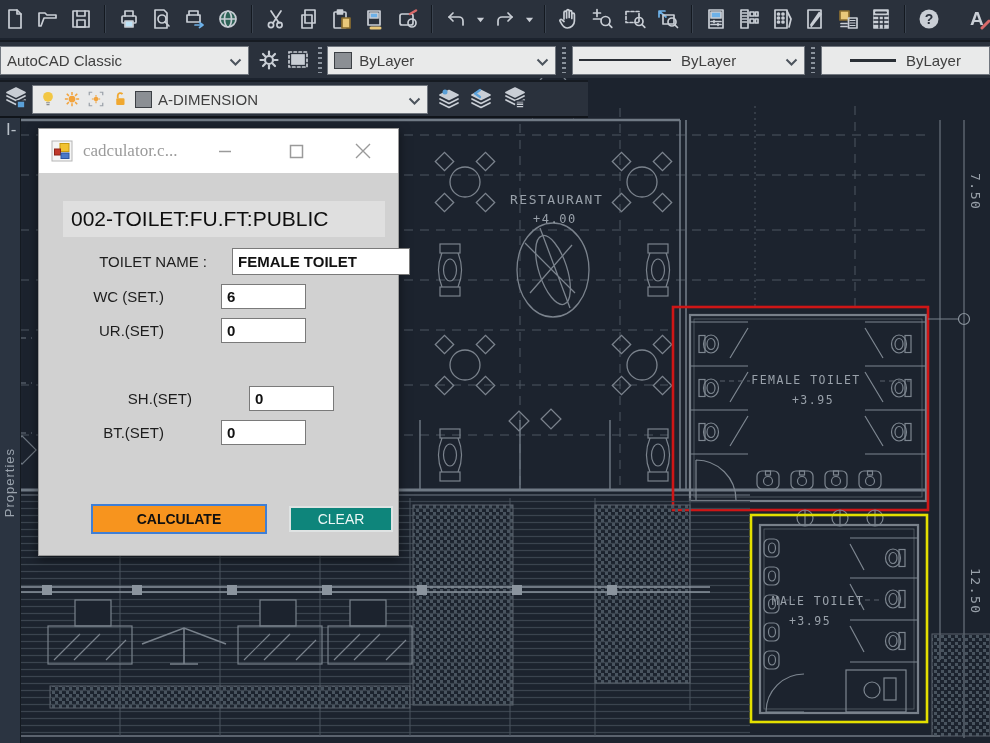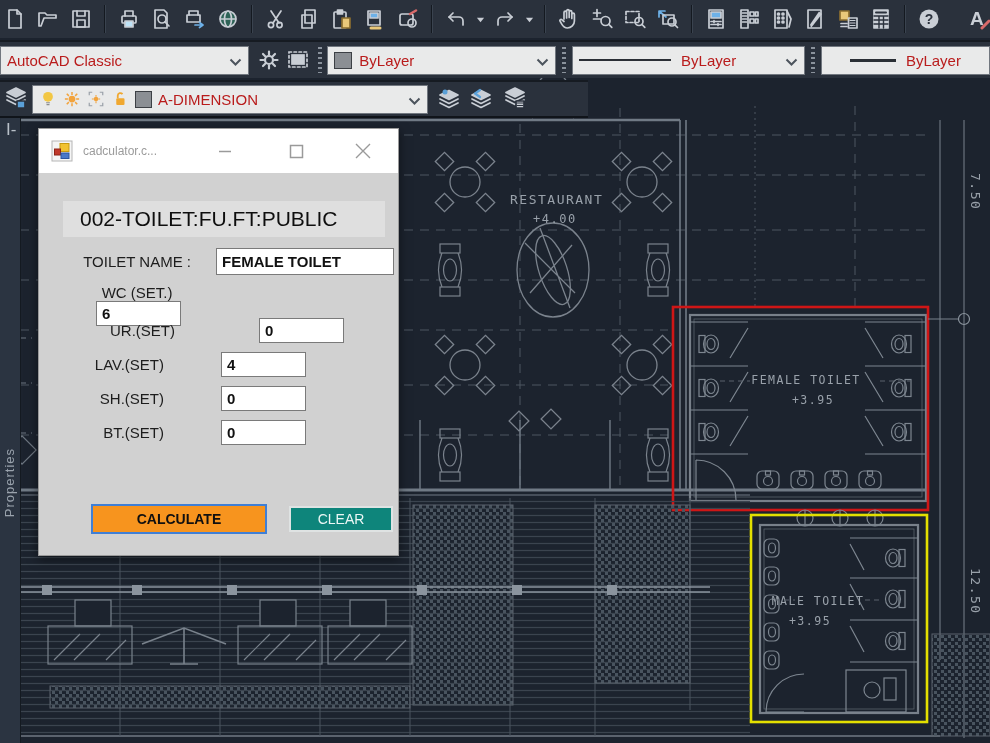--- a/index.html
+++ b/index.html
@@ -15,21 +15,21 @@
         display:flex;align-items:center;z-index:3;box-sizing:border-box;}
   .ticon{width:26px;height:26px;flex:0 0 auto;display:flex;align-items:center;justify-content:center;}
   .ticon svg{width:24px;height:24px;stroke:#c9ced5;fill:none;stroke-width:1.7;
              stroke-linecap:round;stroke-linejoin:round;}
   .caret{width:10px;height:26px;display:flex;align-items:center;}
   .caret svg{width:9px;height:9px;}
   .sep{width:0;height:28px;border-left:1px solid #141920;border-right:1px solid #3a434f;margin:0 3px;}
   .grip{width:4px;height:26px;margin:0 5px;
         background-image:repeating-linear-gradient(to bottom,#8a929c 0 2px,transparent 2px 5px);}
   .combo{height:29px;background:#e9eaea;border:1px solid #71777f;display:flex;align-items:center;
-         color:#b91c1c;font-size:15px;box-sizing:border-box;padding:0 6px;gap:7px;}
+         color:#404040;font-size:15px;box-sizing:border-box;padding:0 6px;gap:7px;}
   .combo .chev{margin-left:auto;}
   .chev svg{width:13px;height:8px;stroke:#4c545d;fill:none;stroke-width:2;}
   .swatch{width:16px;height:15px;background:#8b8f94;border:1px solid #3c4045;flex:0 0 auto;}
   .ltline{height:0;border-top:2px solid #2a2f35;}
   .toolbtn{width:30px;height:30px;display:flex;align-items:center;justify-content:center;}
   .toolbtn svg{width:24px;height:24px;stroke:#c9ced5;fill:none;stroke-width:1.7;stroke-linecap:round;}
   
   .canvas{position:absolute;left:0;top:78px;width:990px;height:665px;background:#1c232e;z-index:1;}
   .cad{position:absolute;left:20px;top:0;}
   .props-strip{position:absolute;left:0;top:40px;width:20px;height:625px;background:#2b3441;
@@ -37,25 +37,25 @@
   .props-strip span{position:absolute;top:330px;left:2px;color:#9aa3ad;font-size:13px;
                     writing-mode:vertical-rl;transform:rotate(180deg);letter-spacing:1px;}
   .vplabel{position:absolute;left:6px;top:42px;color:#b9c0c8;font-size:17px;}
   .cadtxt{font-family:"DejaVu Sans Mono",monospace;fill:#99a1aa;letter-spacing:1.5px;}
   
   .dialog{position:absolute;left:38px;top:128px;width:361px;height:428px;z-index:5;
           background:#d1d1d1;border:1px solid #9a9a9a;box-shadow:0 3px 10px rgba(0,0,0,.5);
           box-sizing:border-box;}
   .dlg-title{position:absolute;left:0;top:0;width:100%;height:44px;background:#ffffff;
              display:flex;align-items:center;box-sizing:border-box;padding-left:12px;}
-  .dlg-title .ttl{color:#9b9b9b;font-size:12px;margin-left:10px;}
+  .dlg-title .ttl{color:#9b9b9b;font-size:17px;margin-left:10px;font-family:Liberation Serif, serif;}
   .winbtn{position:absolute;top:0;height:44px;display:flex;align-items:center;justify-content:center;
           color:#8f8f8f;}
   .dlg-header{position:absolute;left:24px;top:72px;width:322px;height:36px;background:#dfdfdf;
-              font-size:21px;color:#0e0e0e;line-height:36px;padding-left:17px;box-sizing:border-box;
+              font-size:21px;color:#0e0e0e;line-height:36px;padding-left:8px;box-sizing:border-box;
               white-space:nowrap;overflow:hidden;}
   .frow{position:absolute;display:flex;align-items:center;}
   .flabel{width:125px;text-align:right;font-size:15px;color:#1d1d1d;}
   .fin{border:1px solid #7a7a7a;background:#fff;font-family:"Liberation Sans",sans-serif;
        font-size:15px;font-weight:700;color:#111;padding:0 0 0 5px;box-sizing:border-box;}
   .btn-calc{position:absolute;left:52px;top:375px;width:176px;height:30px;background:#f7941e;
             border:2px solid #3f7fd6;color:#101010;font-weight:700;font-size:14px;
             font-family:"Liberation Sans",sans-serif;}
   .btn-clear{position:absolute;left:250px;top:377px;width:104px;height:26px;background:#0e857b;
              border:2px solid #dfe3e3;color:#ecf7f5;font-size:14px;
@@ -586,36 +586,32 @@
     </span>
   <span class="winbtn" style="left:313px;width:22px;">
       <svg width="18" height="18" viewBox="0 0 18 18">
         <path d="M2 2l14 14M16 2L2 16" stroke="#9a9a9a" stroke-width="1.4"></path>
       </svg>
     </span>
 
   <div class="dlg-header">002-TOILET:FU.FT:PUBLIC</div>
 
   <div class="frow" style="left:0;top:119px;">
-    <span class="flabel" style="width:152px;">TOILET NAME :</span>
+    <span class="flabel" style="width:152px;margin-left:16px;">TOILET NAME :</span>
     <input class="fin" style="margin-left: 25px; width: 178px; height: 27px;" readonly="" value="FEMALE TOILET">
   </div>
-  <div class="frow" style="left:0;top:155px;flex-direction:column;">
+  <div class="frow" style="left:0;top:155px;">
     <span class="flabel">WC (SET.)</span>
     <input class="fin" style="margin-left: 57px; width: 85px; height: 25px;" readonly="" value="6">
   </div>
-  <div class="frow" style="left:11px;top:189px;gap:27px;">
+  <div class="frow" style="left:0;top:189px;">
     <span class="flabel">UR.(SET)</span>
     <input class="fin" style="margin-left: 57px; width: 85px; height: 25px;" readonly="" value="0">
   </div>
-  <div class="frow" style="left:0;top:223px;">
-    <span class="flabel">LAV.(SET)</span>
-    <input class="fin" style="margin-left: 57px; width: 85px; height: 25px;" readonly="" value="4">
-  </div>
-  <div class="frow" style="left:0;top:257px;">
+  <div class="frow" style="left:0;top:257px;padding-left:28px;">
     <span class="flabel">SH.(SET)</span>
     <input class="fin" style="margin-left: 57px; width: 85px; height: 25px;" readonly="" value="0">
   </div>
   <div class="frow" style="left:0;top:291px;">
     <span class="flabel">BT.(SET)</span>
     <input class="fin" style="margin-left: 57px; width: 85px; height: 25px;" readonly="" value="0">
   </div>
 
   <button class="btn-calc">CALCULATE</button>
   <button class="btn-clear">CLEAR</button>

